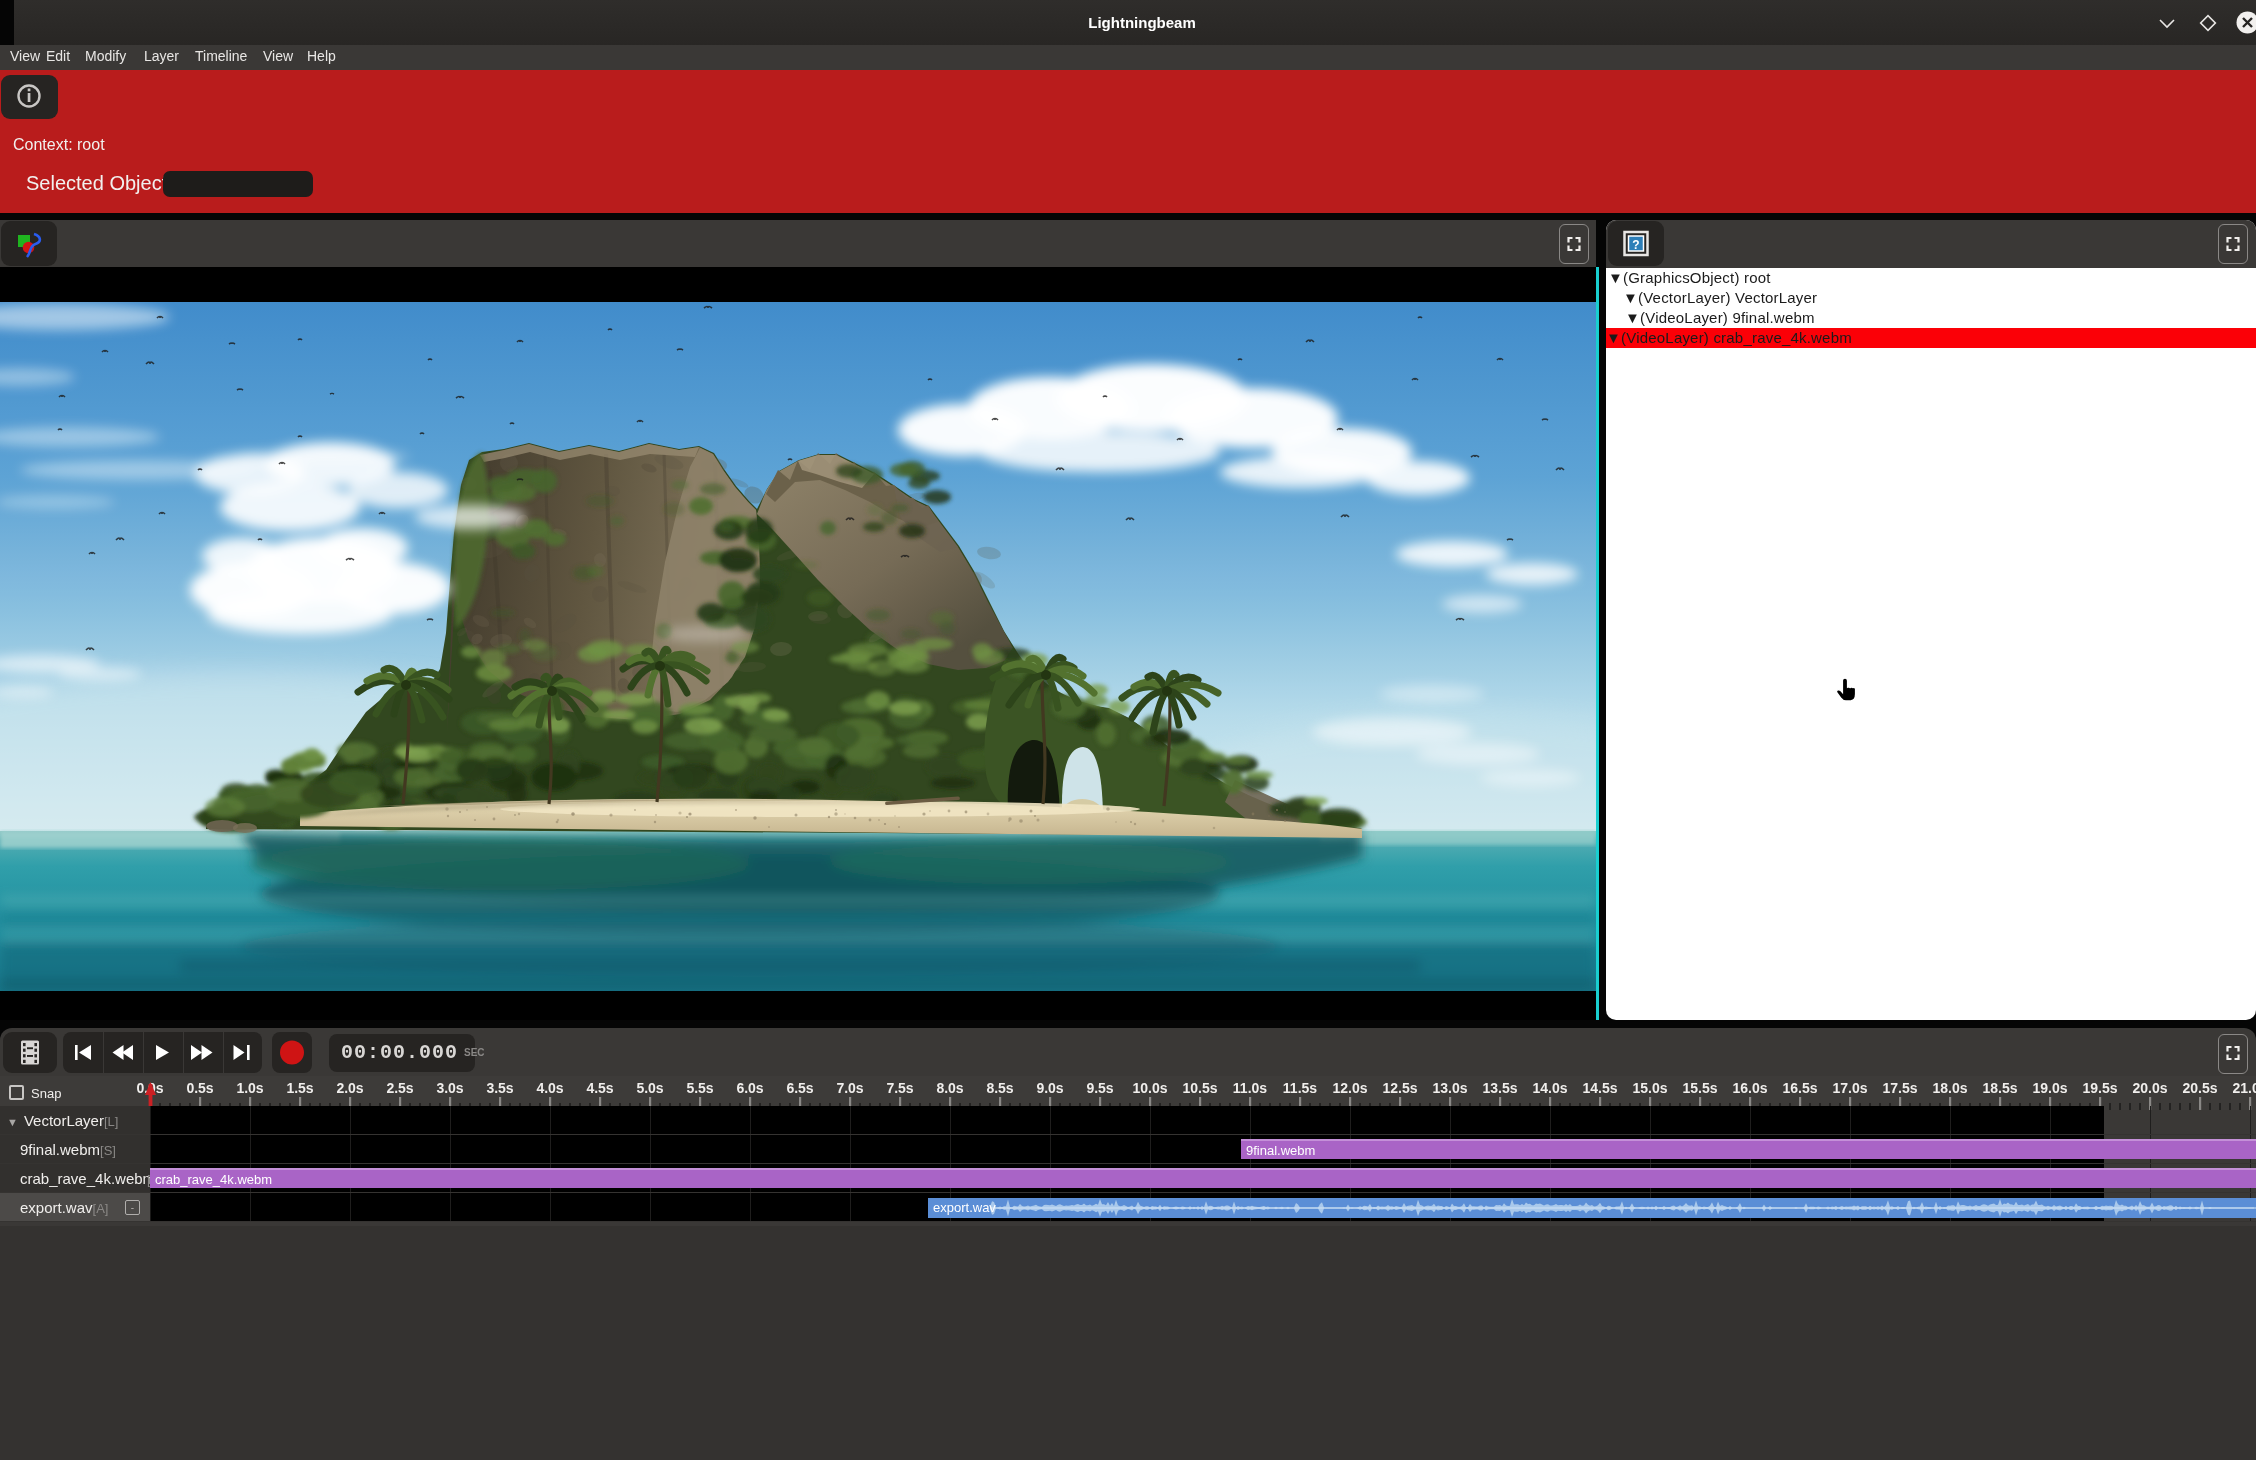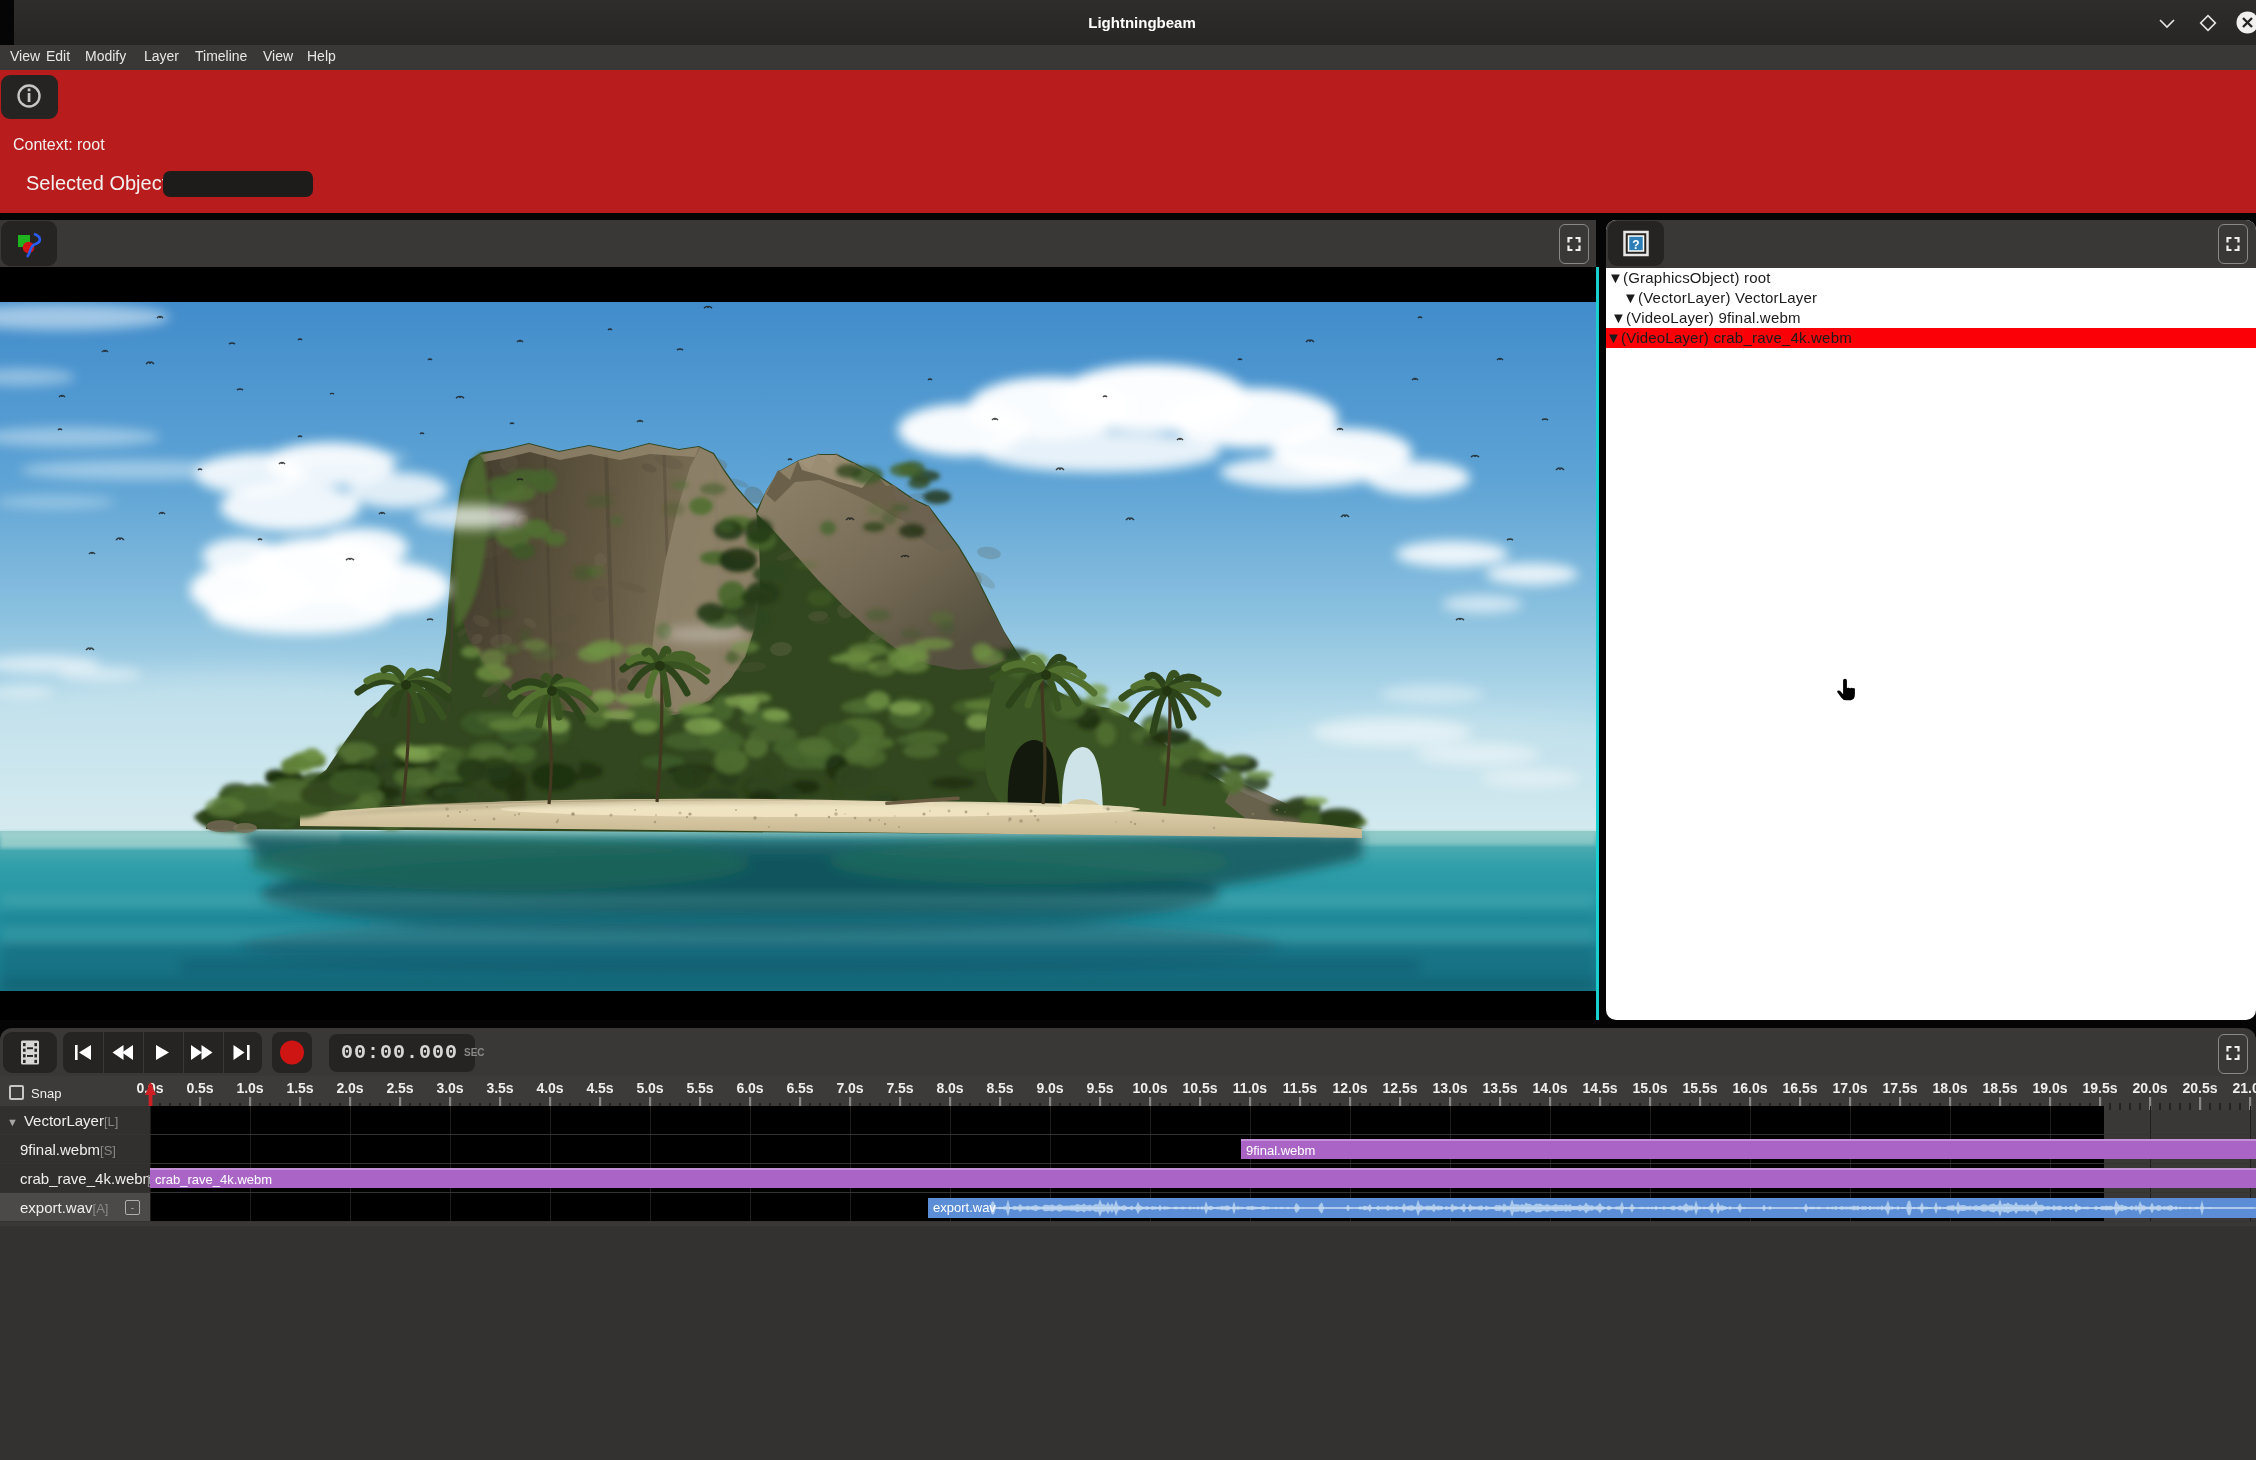--- a/index.html
+++ b/index.html
@@ -884,21 +884,21 @@
     </div>
     <div id="treefs" class="abs fsbtn">
       <svg width="28" height="38" viewBox="0 0 28 38">
         <path d="M8.5 17.5 L8.5 13 L12.5 13 M15.5 13 L19.5 13 L19.5 17.5 M8.5 20.5 L8.5 25 L12.5 25 M15.5 25 L19.5 25 L19.5 20.5" stroke="#f0eeec" stroke-width="2.2" fill="none"></path>
       </svg>
     </div>
   </div>
   <div id="treebody" class="abs">
     <div class="trow" style="padding-left:2px">▼(GraphicsObject) root</div>
     <div class="trow" style="padding-left:17px">▼(VectorLayer) VectorLayer</div>
-    <div class="trow" style="padding-left:5px">▼(VideoLayer) 9final.webm</div>
+    <div class="trow" style="padding-left:19px">▼(VideoLayer) 9final.webm</div>
     <div class="trow sel" style="padding-left:0">▼(VideoLayer) crab_rave_4k.webm</div>
   </div>
 </div>
 
 <svg class="abs" style="left:1835px;top:676px" width="26" height="30" viewBox="0 0 26 30">
   <path d="M10,2 C11.6,2 12.6,3.1 12.6,4.7 L12.6,11.2 C13.6,10.9 14.6,11 15.1,11.5 C15.7,11 17.2,10.9 17.9,11.5 C18.8,11.2 20.3,11.5 20.6,12.6 L20.6,18 C20.6,22.3 18.6,25 14.8,25 L11,25 C8.8,25 7.2,23.9 5.6,21.8 L2,17 C1,15.7 1.5,14.1 3,13.8 C4.2,13.6 5.3,14.1 6,14.9 L7.4,16.4 L7.4,4.7 C7.4,3.1 8.4,2 10,2 Z" fill="#000000" stroke="#ffffff" stroke-width="1.4"></path>
 </svg>
 
 <div id="timeline" class="abs">
   <div id="filmbox" class="abs toolbox">

